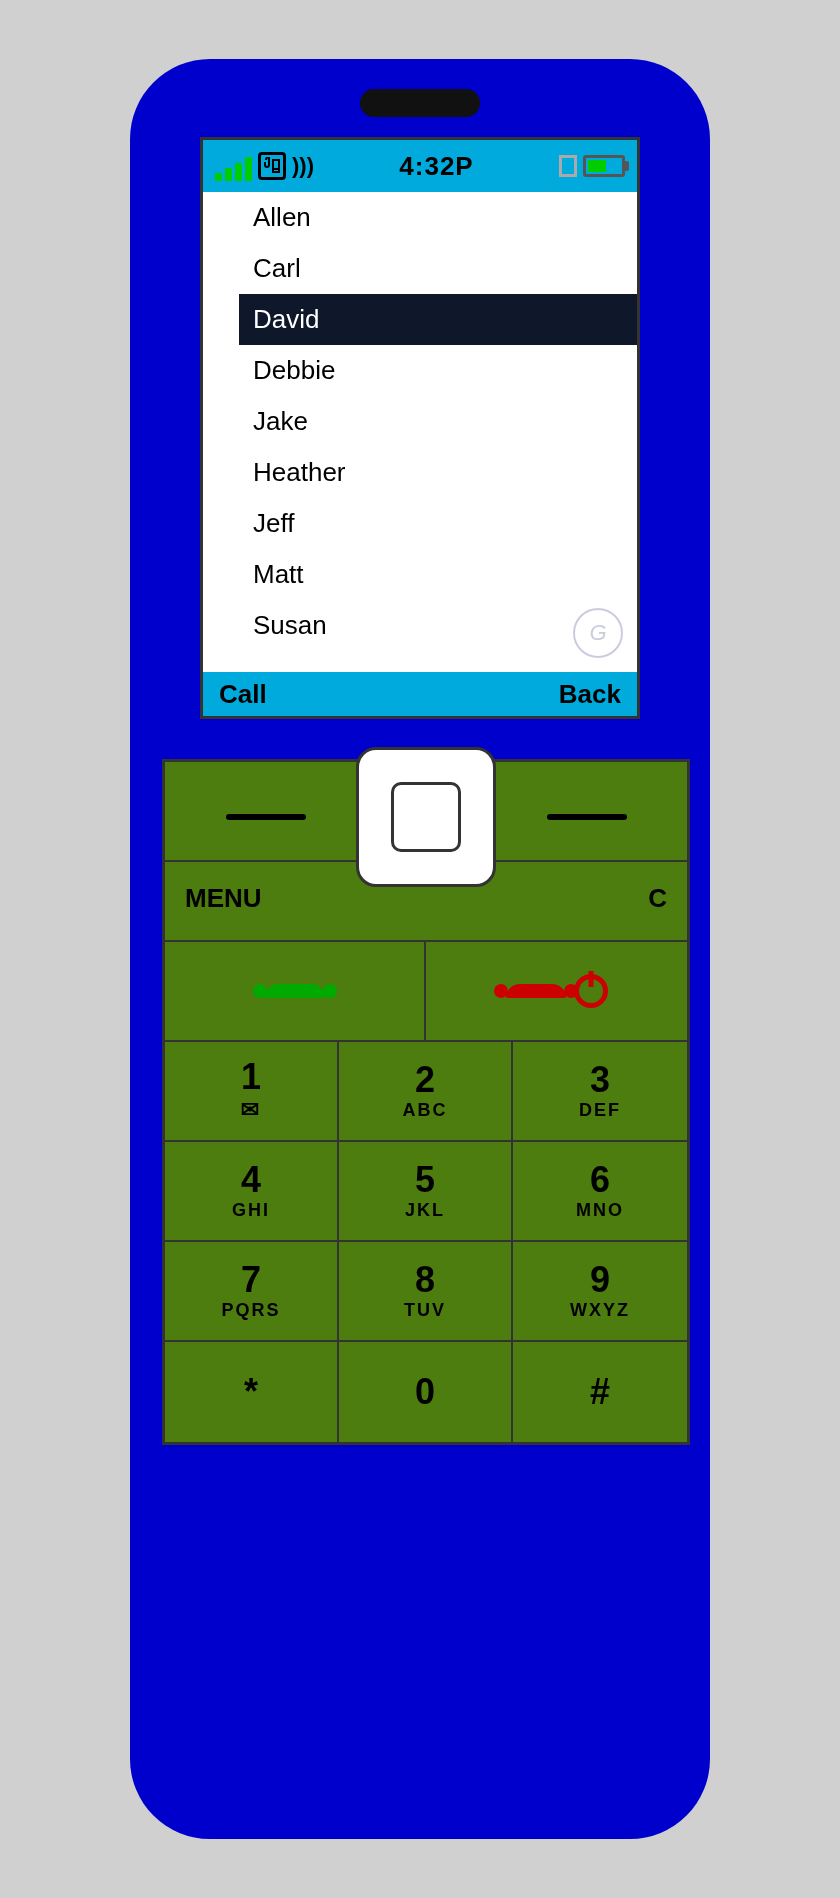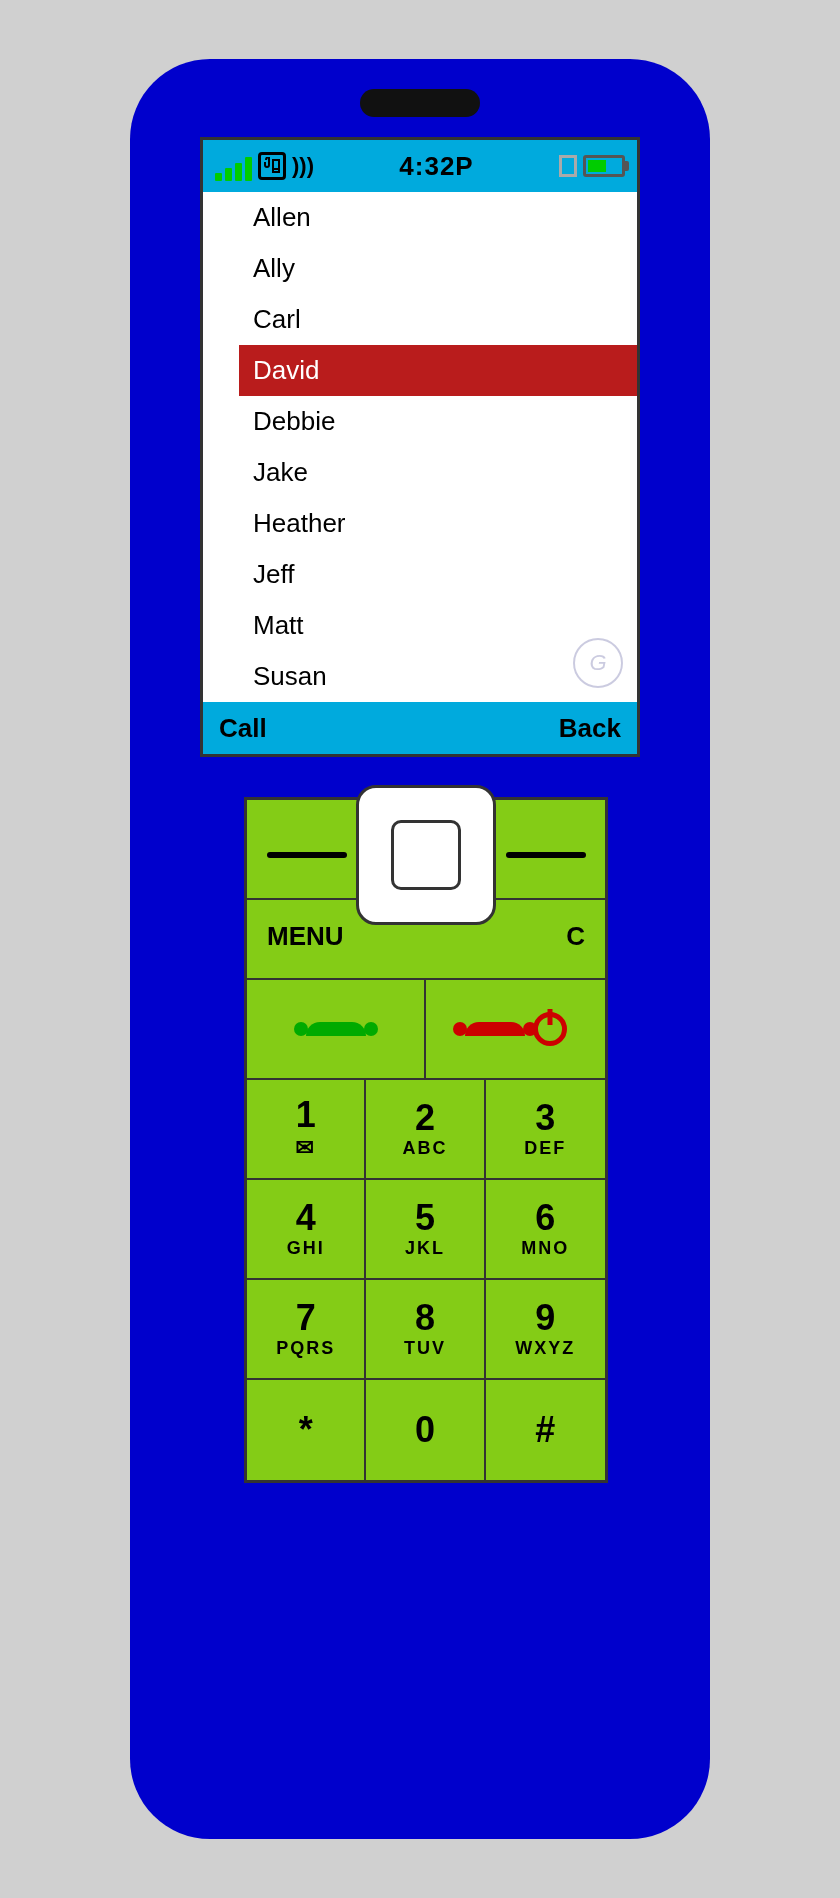--- a/index.html
+++ b/index.html
@@ -115,44 +115,44 @@
       padding-left: 36px;
     }
 
     .contact-item {
       padding: 10px 14px;
       font-size: 26px;
       color: #000;
     }
 
     .contact-item.selected {
-      background: #b91c1c;
+      background: #0f172a;
       color: white;
     }
 
     
     .screen-bottom-bar {
       background: #00aadd;
-      height: 52px;
+      height: 44px;
       display: flex;
       align-items: center;
       justify-content: space-between;
       padding: 0 16px;
     }
 
     .screen-bottom-bar span {
       font-size: 26px;
       font-weight: bold;
       color: #000;
     }
 
     
     .keypad-container {
-      width: 364px;
-      background: #84cc16;
+      width: 528px;
+      background: #4d7c0f;
       border: 3px solid #333;
       margin-left: 12px;
     }
 
     
     .nav-cluster {
       display: flex;
       align-items: center;
       justify-content: center;
       padding: 16px 10px 4px;
@@ -402,21 +402,20 @@
       <div class="battery-container">
         <div style="width:18px;height:22px;border:3px solid #aaa;display:flex;align-items:center;justify-content:center;margin-right:2px;"></div>
         <div class="battery-body">
           <div class="battery-fill"></div>
         </div>
       </div>
     </div>
 
     <div class="contact-list" style="position:relative;">
       <div class="contact-item">Allen</div>
-      <div class="contact-item">Ally</div>
       <div class="contact-item">Carl</div>
       <div class="contact-item selected">David</div>
       <div class="contact-item">Debbie</div>
       <div class="contact-item">Jake</div>
       <div class="contact-item">Heather</div>
       <div class="contact-item">Jeff</div>
       <div class="contact-item">Matt</div>
       <div class="contact-item">Susan</div>
       <div class="watermark">G</div>
     </div>

